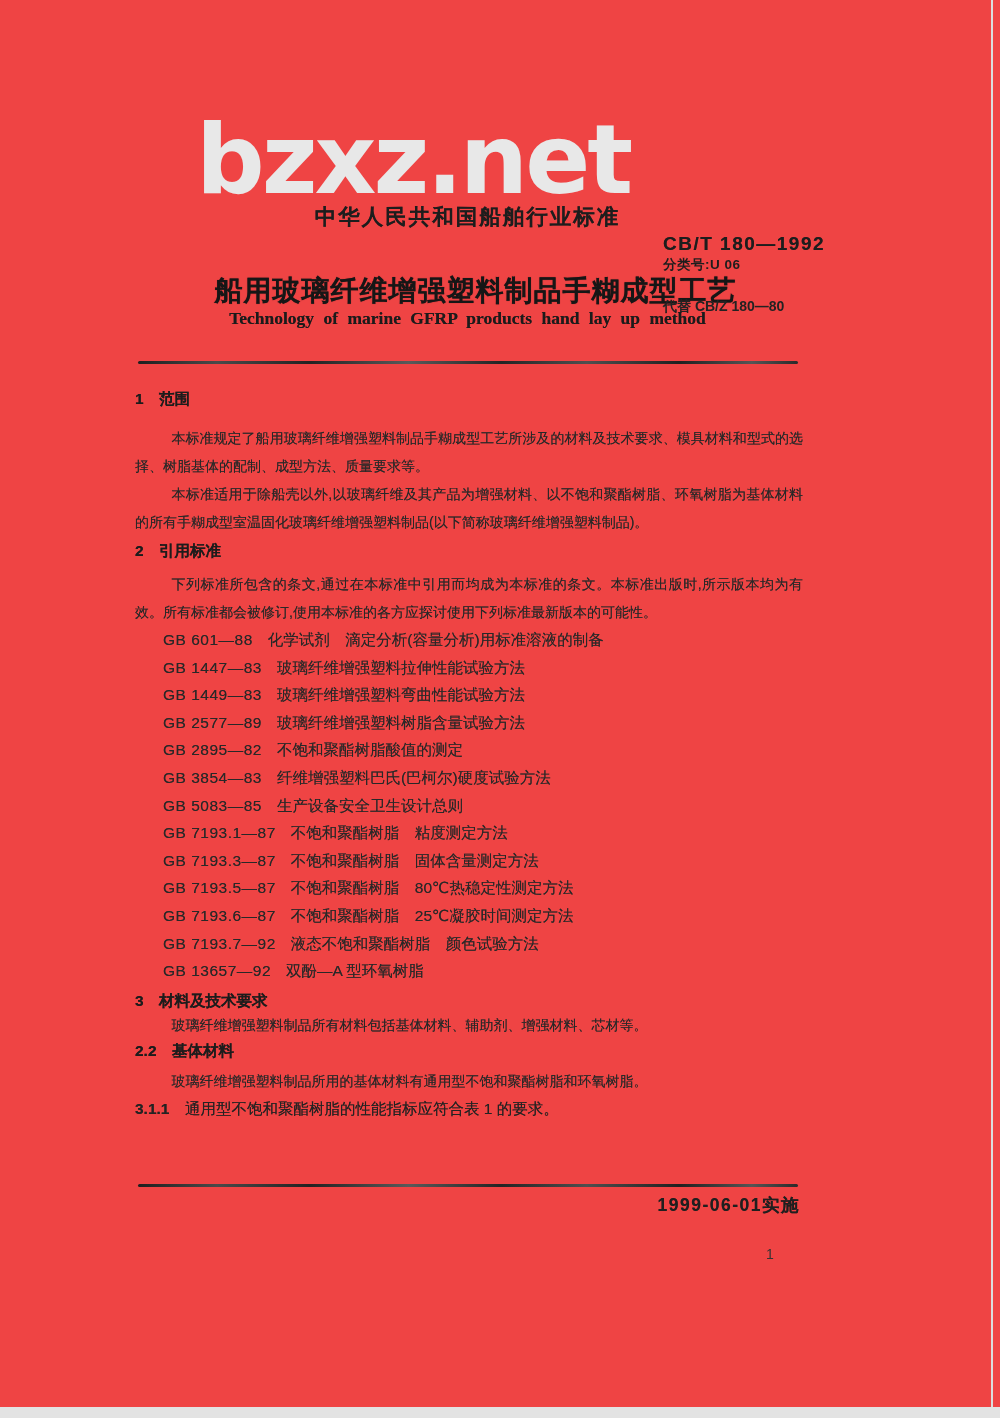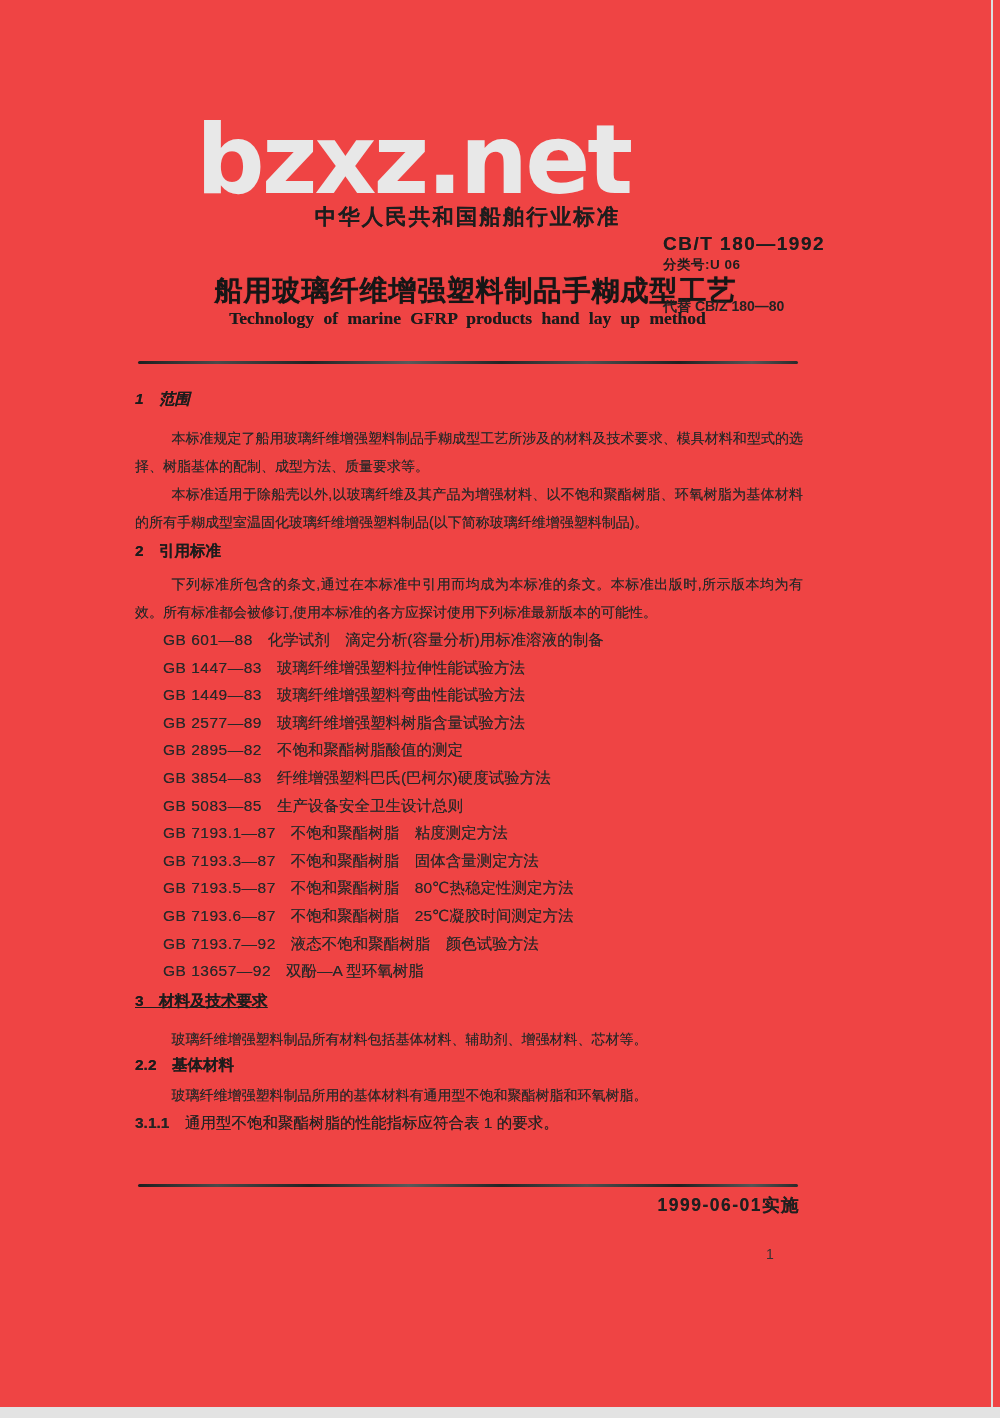--- a/index.html
+++ b/index.html
@@ -52,23 +52,23 @@
   }
   .rule-top{top:361px;}
   .rule-bottom{top:1184px;height:2.5px;}
 
   
   .content{position:absolute;left:135px;top:389px;width:668px;}
   .sec-heading{
     margin:0;font-size:15.5px;font-weight:bold;line-height:20px;color:#1c1c1c;
     text-shadow:0 0 .5px rgba(25,25,25,.8);
   }
-  .h1-scope{margin-bottom:15px;font-style:italic;}
+  .h1-scope{margin-bottom:15px;}
   .h2-refs{margin-top:5px;margin-bottom:9px;}
-  .h3-mat{margin-top:6px;margin-bottom:14px;text-decoration:underline;}
+  .h3-mat{margin-top:6px;}
   .h31{margin-top:2px;margin-bottom:6px;}
   .para{
     margin:0;font-size:14px;line-height:28px;text-indent:2.6em;
     color:#282828;text-shadow:0 0 .5px rgba(40,40,40,.65);
     text-align:justify;
   }
   .ref-list{margin:0 0 6px 0;padding:0;list-style:none;}
   .ref-item{font-size:15.5px;line-height:27.6px;padding-left:28px;color:#282828;
     text-shadow:0 0 .5px rgba(40,40,40,.65);white-space:nowrap;}
   .ref-code{margin-right:15px;letter-spacing:.5px;}

